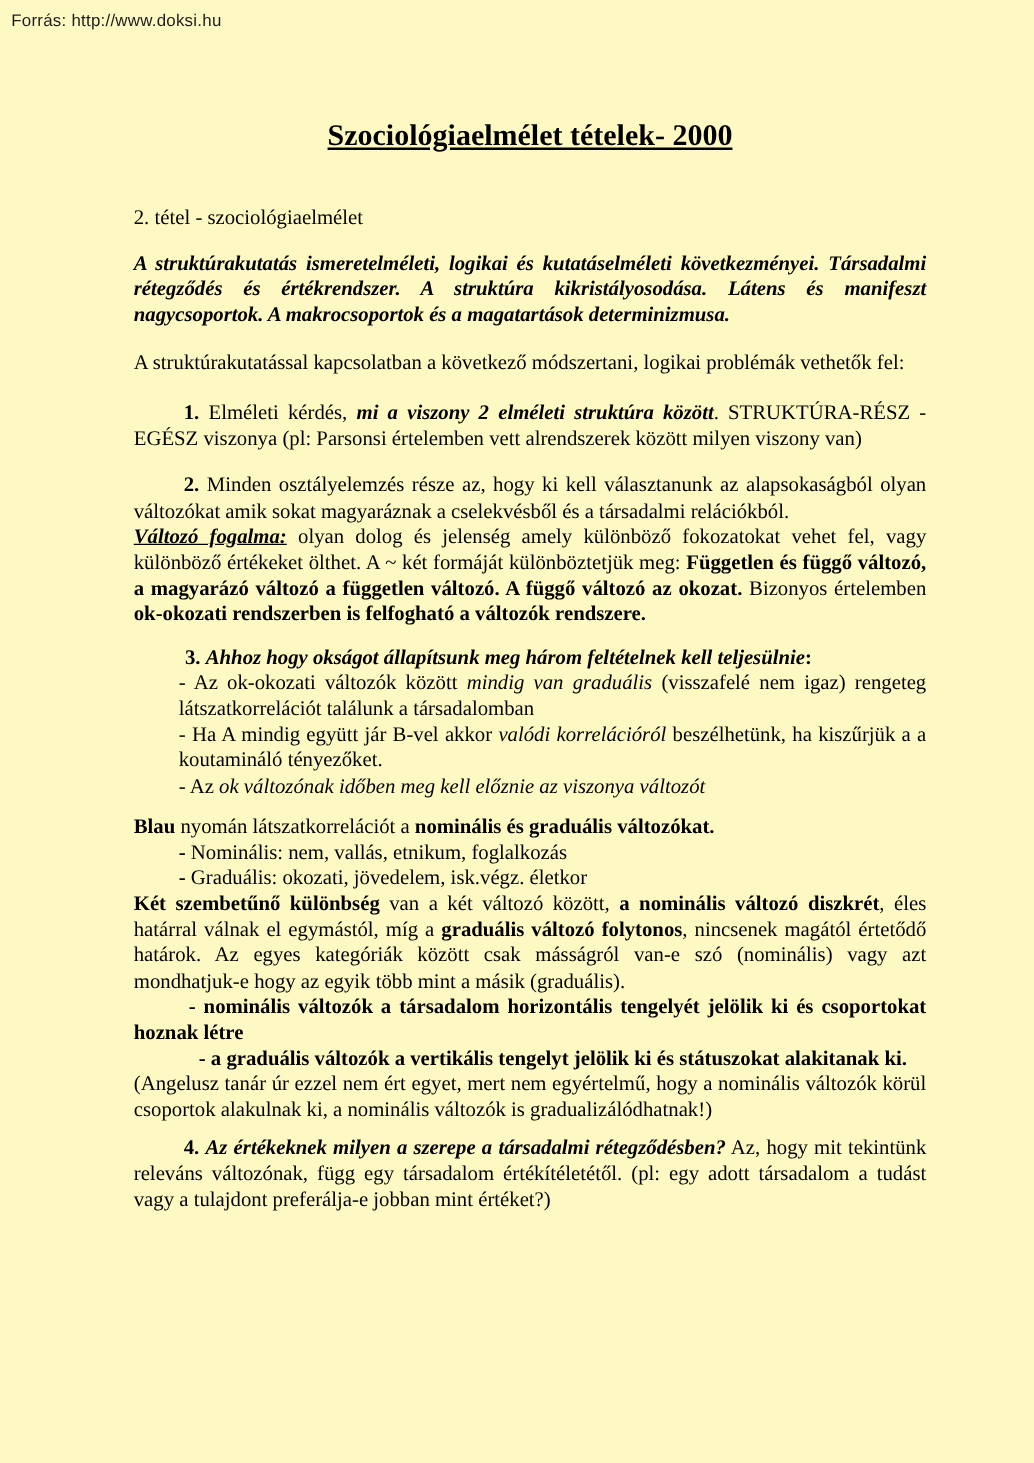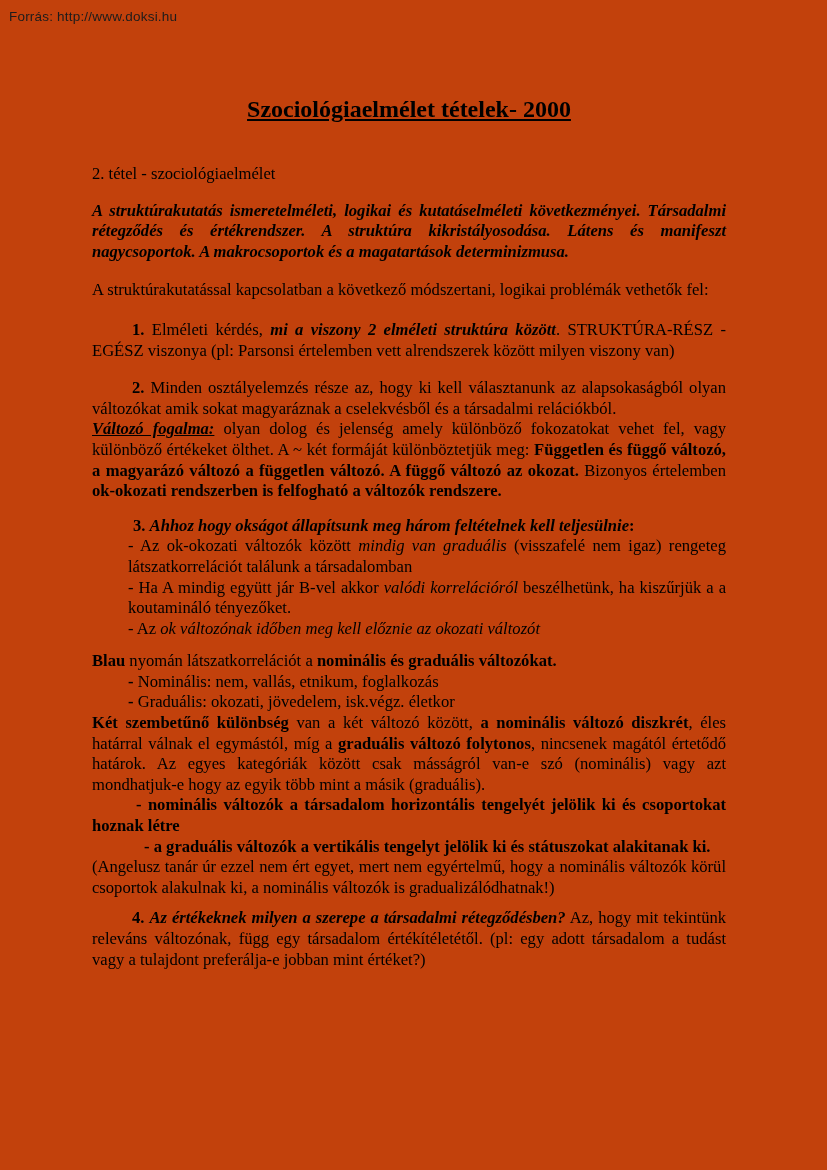--- a/index.html
+++ b/index.html
@@ -5,35 +5,35 @@
   * { box-sizing: border-box; }
   html, body { margin: 0; padding: 0; }
   body {
     width: 827px; height: 1170px;
     background: #ffffff;
     overflow: hidden;
   }
   .page {
     position: relative;
     width: 827px; height: 1170px;
-    background: #c2410c;
+    background: #fef9c3;
     color: #000;
     font-family: "Liberation Serif", "DejaVu Serif", serif;
   }
   .src-note {
     position: absolute;
     top: 9px; left: 9px;
     font-family: "Liberation Sans", "DejaVu Sans", sans-serif;
     font-size: 13.5px;
     color: #1c1c1c;
     letter-spacing: 0.2px;
   }
   .content {
     position: absolute;
-    left: 92px; top: 0;
+    left: 107px; top: 0;
     width: 634px;
     font-size: 16.6px;
     line-height: 20.6px;
   }
   h1.title {
     margin: 96px 0 0 0;
     text-align: center;
     font-size: 24px;
     line-height: 26px;
     font-weight: bold;
@@ -80,21 +80,21 @@
     <p class="j ind mt-p1"><span class="b">1.</span><span> Elméleti kérdés, </span><span class="bi">mi a viszony 2 elméleti struktúra között</span><span>. STRUKTÚRA-RÉSZ - EGÉSZ viszonya (pl: Parsonsi értelemben vett alrendszerek között milyen viszony van)</span></p>
 
     <p class="j ind mt-p2"><span class="b">2.</span><span> Minden osztályelemzés része az, hogy ki kell választanunk az alapsokaságból olyan változókat amik sokat magyaráznak a cselekvésből és a társadalmi relációkból.</span></p>
 
     <p class="j"><span class="biu">Változó fogalma:</span><span> olyan dolog és jelenség amely különböző fokozatokat vehet fel, vagy különböző értékeket ölthet. A ~ két formáját különböztetjük meg: </span><span class="b">Független és függő változó, a magyarázó változó a független változó. A függő változó az okozat.</span><span> Bizonyos értelemben </span><span class="b">ok-okozati rendszerben is felfogható a változók rendszere.</span></p>
 
     <div class="block3 mt-b3">
       <p class="j head"><span class="b">3. </span><span class="bi">Ahhoz hogy okságot állapítsunk meg három feltételnek kell teljesülnie</span><span class="b">:</span></p>
       <p class="j"><span>- Az ok-okozati változók között </span><span class="i">mindig van graduális</span><span> (visszafelé nem igaz) rengeteg látszatkorrelációt találunk a társadalomban</span></p>
       <p class="j"><span>- Ha A mindig együtt jár B-vel akkor </span><span class="i">valódi korrelációról</span><span> beszélhetünk, ha kiszűrjük a a koutamináló tényezőket.</span></p>
-      <p class="j"><span>- Az </span><span class="i">ok változónak időben meg kell előznie az okozati változót</span></p>
+      <p class="j"><span>- Az </span><span class="i">ok változónak időben meg kell előznie az viszonya változót</span></p>
     </div>
 
     <p class="mt-blau"><span class="b">Blau</span><span> nyomán látszatkorrelációt a </span><span class="b">nominális és graduális változókat.</span></p>
 
     <p class="tabbed"><span class="b">-</span><span> Nominális: nem, vallás, etnikum, foglalkozás</span></p>
 
     <p class="tabbed"><span class="b">-</span><span> Graduális: okozati, jövedelem, isk.végz. életkor</span></p>
 
     <p class="j"><span class="b">Két szembetűnő különbség</span><span> van a két változó között, </span><span class="b">a nominális változó diszkrét</span><span>, éles határral válnak el egymástól, míg a </span><span class="b">graduális változó folytonos</span><span>, nincsenek magától értetődő határok. Az egyes kategóriák között csak másságról van-e szó (nominális) vagy azt mondhatjuk-e hogy az egyik több mint a másik (graduális).</span></p>
 

